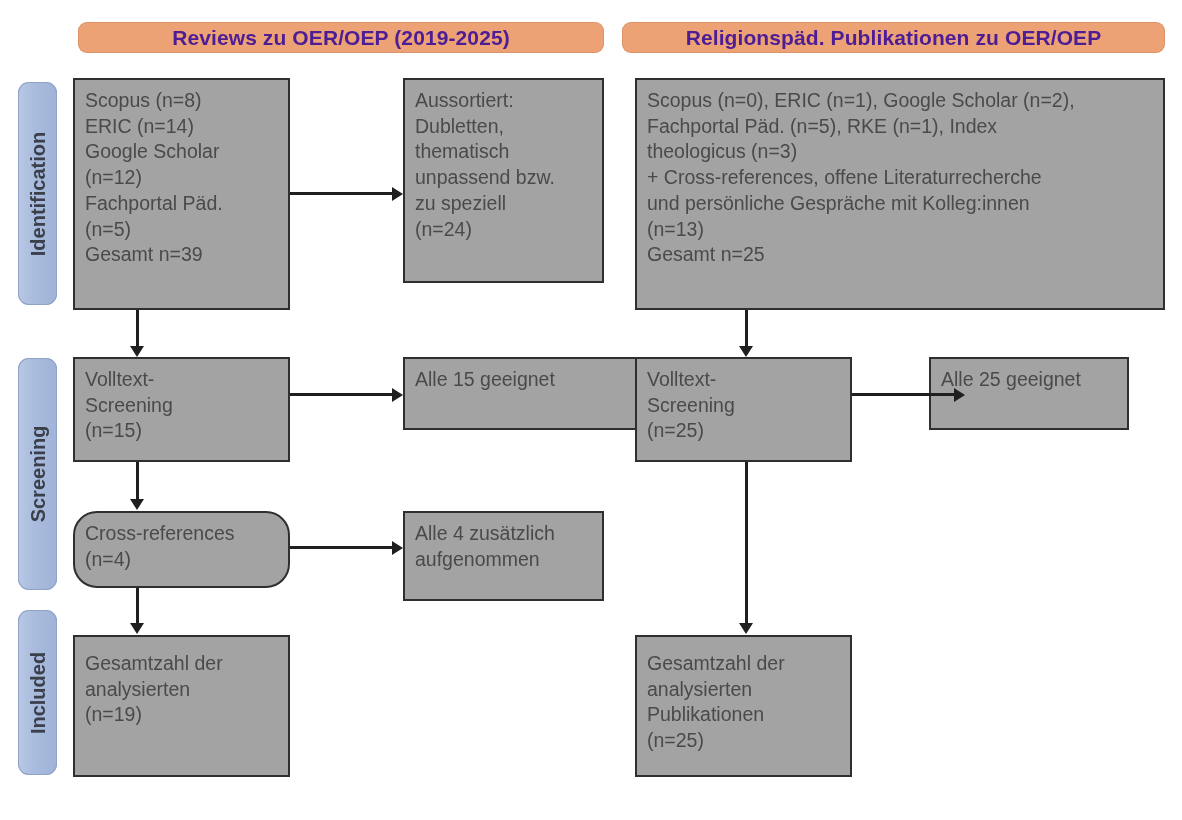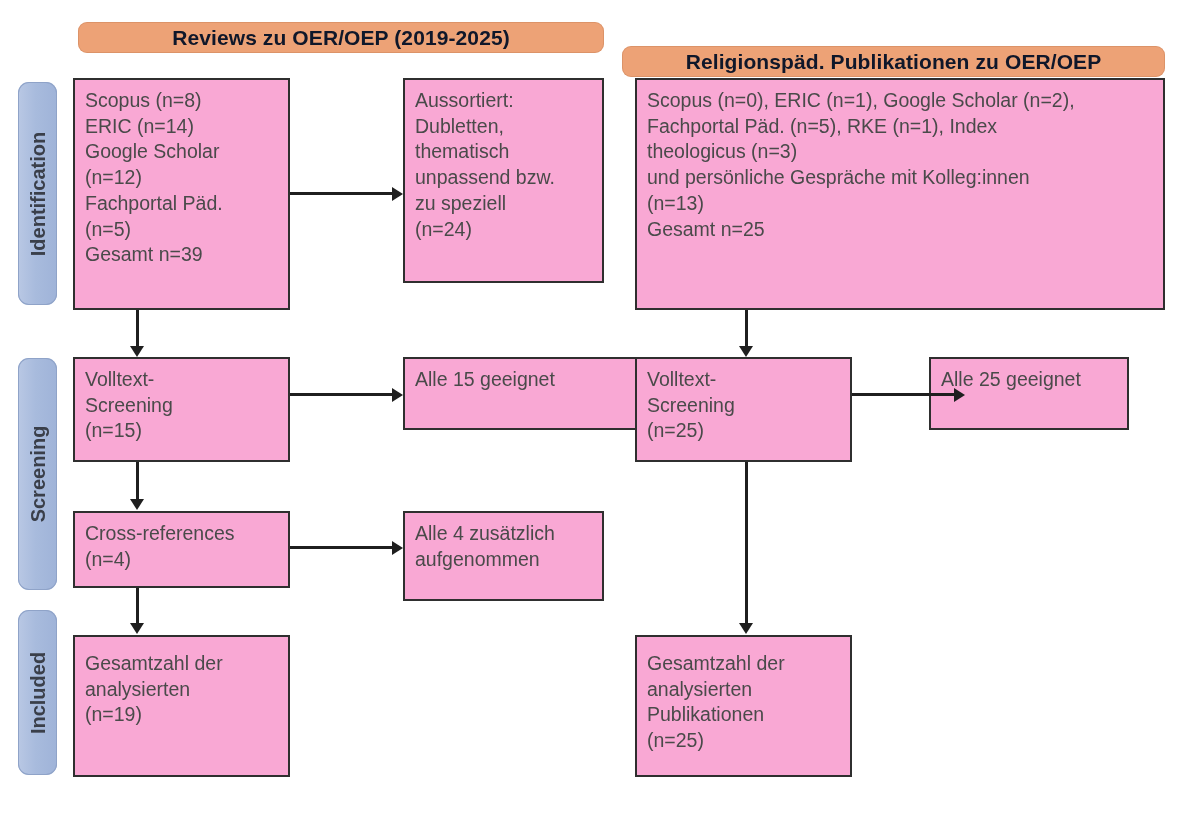--- a/index.html
+++ b/index.html
@@ -4,33 +4,33 @@
 <style>
   html,body{margin:0;padding:0;background:#ffffff;}
   body{width:1182px;height:820px;position:relative;overflow:hidden;
        font-family:"Liberation Sans","DejaVu Sans",sans-serif;
        color:#3b3b3b;-webkit-font-smoothing:antialiased;}
   #stage{position:absolute;left:0;top:0;width:1182px;height:820px;}
 
   
   .banner{position:absolute;background:#eda276;border-radius:9px;
           display:flex;align-items:center;justify-content:center;
-          color:#0f172a;font-weight:bold;font-size:21px;letter-spacing:.1px;
+          color:#4c1d95;font-weight:bold;font-size:21px;letter-spacing:.1px;
           box-shadow:inset 0 0 0 1px rgba(190,120,80,.35);}
 
   
   .pill{position:absolute;border-radius:11px;
         background:linear-gradient(to right,#b9c8e4 0%,#a8bbdd 45%,#9fb3d8 100%);
         box-shadow:inset 0 0 0 1px #8fa3c8;}
   .pill .vtext{position:absolute;left:50%;top:50%;
         transform:translate(-50%,-50%) rotate(-90deg);
         white-space:nowrap;font-size:20px;font-weight:bold;color:#3a3f4a;}
 
   
-  .box{position:absolute;background:#f9a8d4;border:2.5px solid #2f2f2f;
+  .box{position:absolute;background:#a3a3a3;border:2.5px solid #2f2f2f;
        box-sizing:border-box;padding:8px 9px 18px 10px;
        font-size:19.5px;line-height:1.32;color:#4a4a4a;}
   .box .ln{display:block;white-space:nowrap;}
 
   
   .vline{position:absolute;width:3px;background:#1f1f1f;}
   .hline{position:absolute;height:3px;background:#1f1f1f;}
   .arrow-d{position:absolute;width:0;height:0;
            border-left:7px solid transparent;border-right:7px solid transparent;
            border-top:11px solid #1f1f1f;}
@@ -47,21 +47,21 @@
     <span class="vtext">Identification</span>
   </div>
   <div class="pill" style="left:18px;top:358px;width:39px;height:232px;">
     <span class="vtext">Screening</span>
   </div>
   <div class="pill" style="left:18px;top:610px;width:39px;height:165px;">
     <span class="vtext">Included</span>
   </div>
 
   <div class="banner" style="left:78px;top:22px;width:526px;height:31px;">Reviews zu OER/OEP (2019-2025)</div>
-  <div class="banner" style="left:622px;top:22px;width:543px;height:31px;margin-top:24px;">Religionspäd. Publikationen zu OER/OEP</div>
+  <div class="banner" style="left:622px;top:22px;width:543px;height:31px;">Religionspäd. Publikationen zu OER/OEP</div>
 
   <div class="box" style="left:73px;top:78px;width:217px;height:232px;">
     <span class="ln">Scopus (n=8)</span>
     <span class="ln">ERIC (n=14)</span>
     <span class="ln">Google Scholar</span>
     <span class="ln">(n=12)</span>
     <span class="ln">Fachportal Päd.</span>
     <span class="ln">(n=5)</span>
     <span class="ln">Gesamt n=39</span>
   </div>
@@ -90,21 +90,21 @@
   <div class="box" style="left:403px;top:357px;width:241px;height:73px;">
     <span class="ln">Alle 15 geeignet</span>
   </div>
 
   <div class="hline" style="left:290px;top:393px;width:104px;"></div>
   <div class="arrow-r" style="left:392px;top:388px;"></div>
 
   <div class="vline" style="left:136px;top:462px;height:39px;"></div>
   <div class="arrow-d" style="left:130px;top:499px;"></div>
 
-  <div class="box" style="left:73px;top:511px;width:217px;height:77px;">
+  <div class="box" style="left:73px;top:511px;width:217px;height:77px;border-radius:24px;">
     <span class="ln">Cross-references</span>
     <span class="ln">(n=4)</span>
   </div>
 
   <div class="box" style="left:403px;top:511px;width:201px;height:90px;">
     <span class="ln">Alle 4 zusätzlich</span>
     <span class="ln">aufgenommen</span>
   </div>
 
   <div class="hline" style="left:290px;top:546px;width:104px;"></div>
@@ -116,20 +116,21 @@
   <div class="box" style="left:73px;top:635px;width:217px;height:142px;padding-top:14px;">
     <span class="ln">Gesamtzahl der</span>
     <span class="ln">analysierten</span>
     <span class="ln">(n=19)</span>
   </div>
 
   <div class="box" style="left:635px;top:78px;width:530px;height:232px;">
     <span class="ln">Scopus (n=0), ERIC (n=1), Google Scholar (n=2),</span>
     <span class="ln">Fachportal Päd. (n=5), RKE (n=1), Index</span>
     <span class="ln">theologicus (n=3)</span>
+    <span class="ln">+ Cross-references, offene Literaturrecherche</span>
     <span class="ln">und persönliche Gespräche mit Kolleg:innen</span>
     <span class="ln">(n=13)</span>
     <span class="ln">Gesamt n=25</span>
   </div>
 
   <div class="vline" style="left:745px;top:310px;height:38px;"></div>
   <div class="arrow-d" style="left:739px;top:346px;"></div>
 
   <div class="box" style="left:635px;top:357px;width:217px;height:105px;">
     <span class="ln">Volltext-</span>

